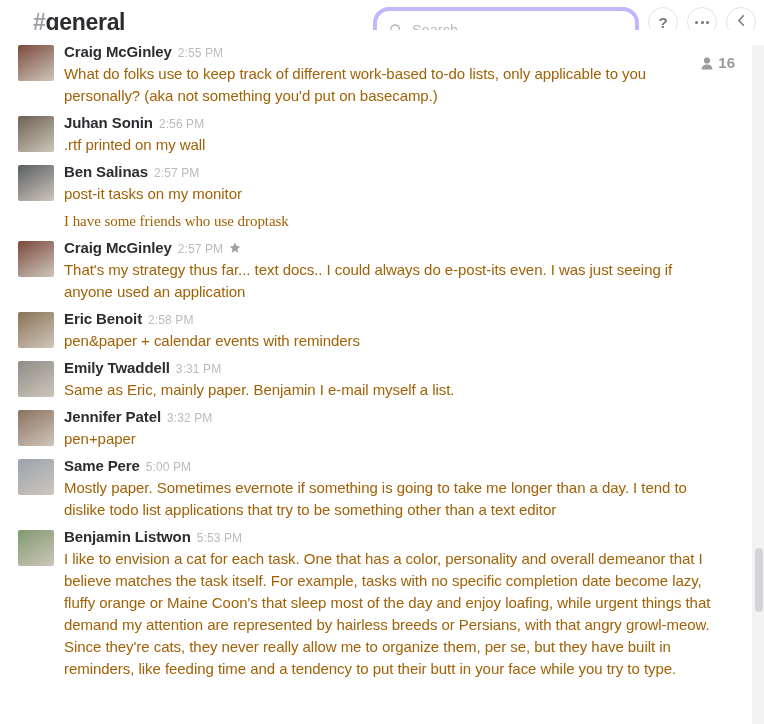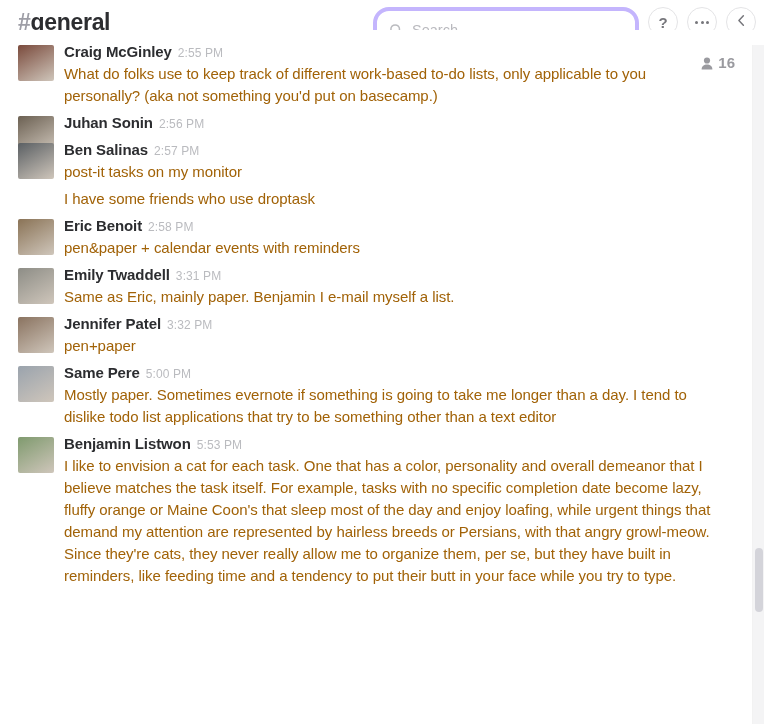--- a/index.html
+++ b/index.html
@@ -29,20 +29,21 @@
     display: flex;
     align-items: center;
     padding: 0 14px 0 18px;
   }
   .channel-title {
     font-size: 23px;
     font-weight: bold;
     color: #2c2d30;
     letter-spacing: -0.3px;
     white-space: nowrap;
+    margin-left: 15px;
   }
   .channel-title .hash { color: #9e9ea6; font-weight: bold; }
   .title-caret {
     margin-left: 9px;
     display: inline-block;
     vertical-align: middle;
     width: 12px;
     height: 12px;
     color: #9b9b9f;
   }
@@ -122,21 +123,21 @@
     height: 679px;
     overflow: hidden;
     background: #ffffff;
     padding-top: 6px;
   }
   .msg {
     position: relative;
     padding: 7px 40px 0 64px;
     min-height: 20px;
   }
-  .msg.continued { padding-top: 5px; }
+  .msg.continued { padding-top: 5px; font-family: Liberation Serif, serif; }
   .avatar {
     position: absolute;
     left: 18px;
     top: 9px;
     width: 36px;
     height: 36px;
     border-radius: 2px;
     overflow: hidden;
     background: #d8d8d8;
     background-size: cover;
@@ -258,28 +259,36 @@
 
   <div class="msg-list" id="msg-list">
       <div class="msg">
         <div class="avatar" style="background: linear-gradient(150deg, rgb(122, 74, 60) 0%, rgb(207, 198, 187) 100%);"></div>
         <div class="msg-head"><span class="author">Craig McGinley</span><span class="time">2:55 PM</span></div>
         <div class="msg-text">What do folks use to keep track of different work-based to-do lists, only applicable to you personally? (aka not something you'd put on basecamp.)</div>
       </div>
       <div class="msg">
         <div class="avatar" style="background: linear-gradient(150deg, rgb(107, 96, 82) 0%, rgb(207, 198, 187) 100%);"></div>
         <div class="msg-head"><span class="author">Juhan Sonin</span><span class="time">2:56 PM</span></div>
+        <div class="msg-text">.rtf printed on my wall</div>
       </div>
       <div class="msg">
         <div class="avatar" style="background: linear-gradient(150deg, rgb(90, 95, 99) 0%, rgb(207, 198, 187) 100%);"></div>
         <div class="msg-head"><span class="author">Ben Salinas</span><span class="time">2:57 PM</span></div>
         <div class="msg-text">post-it tasks on my monitor</div>
       </div>
       <div class="msg continued">
         <div class="msg-text">I have some friends who use droptask</div>
+      </div>
+      <div class="msg">
+        <div class="avatar" style="background: linear-gradient(150deg, rgb(122, 74, 60) 0%, rgb(207, 198, 187) 100%);"></div>
+        <div class="msg-head"><span class="author">Craig McGinley</span><span class="time">2:57 PM</span><span class="star-icon"><svg viewBox="0 0 12 12" width="12" height="12" aria-hidden="true">
+              <path d="M6 0.6 L7.55 4.05 L11.3 4.45 L8.5 6.98 L9.28 10.7 L6 8.8 L2.72 10.7 L3.5 6.98 L0.7 4.45 L4.45 4.05 Z" fill="currentColor"></path>
+            </svg></span></div>
+        <div class="msg-text">That's my strategy thus far... text docs.. I could always do e-post-its even. I was just seeing if anyone used an application</div>
       </div>
       <div class="msg">
         <div class="avatar" style="background: linear-gradient(150deg, rgb(138, 115, 86) 0%, rgb(207, 198, 187) 100%);"></div>
         <div class="msg-head"><span class="author">Eric Benoit</span><span class="time">2:58 PM</span></div>
         <div class="msg-text">pen&amp;paper + calendar events with reminders</div>
       </div>
       <div class="msg">
         <div class="avatar" style="background: linear-gradient(150deg, rgb(141, 141, 134) 0%, rgb(207, 198, 187) 100%);"></div>
         <div class="msg-head"><span class="author">Emily Twaddell</span><span class="time">3:31 PM</span></div>
         <div class="msg-text">Same as Eric, mainly paper. Benjamin I e-mail myself a list.</div>

